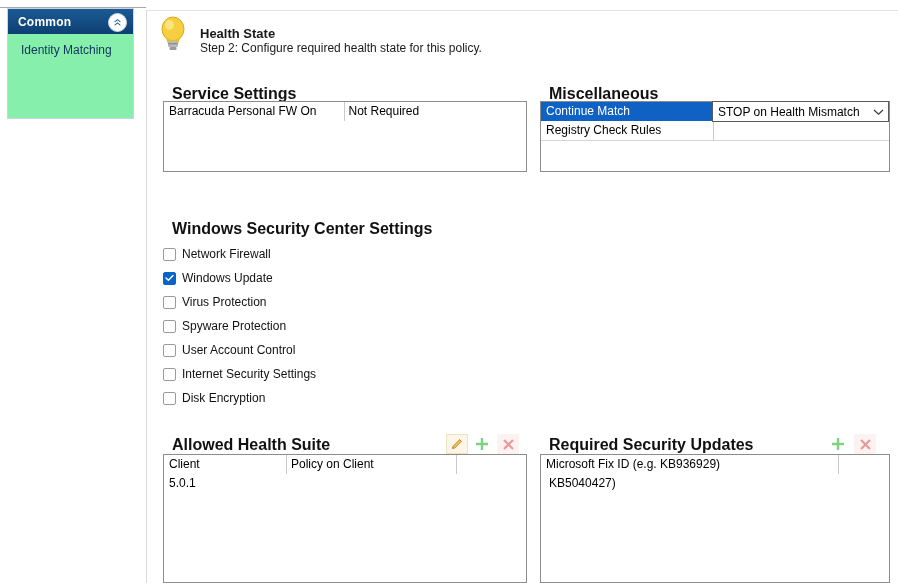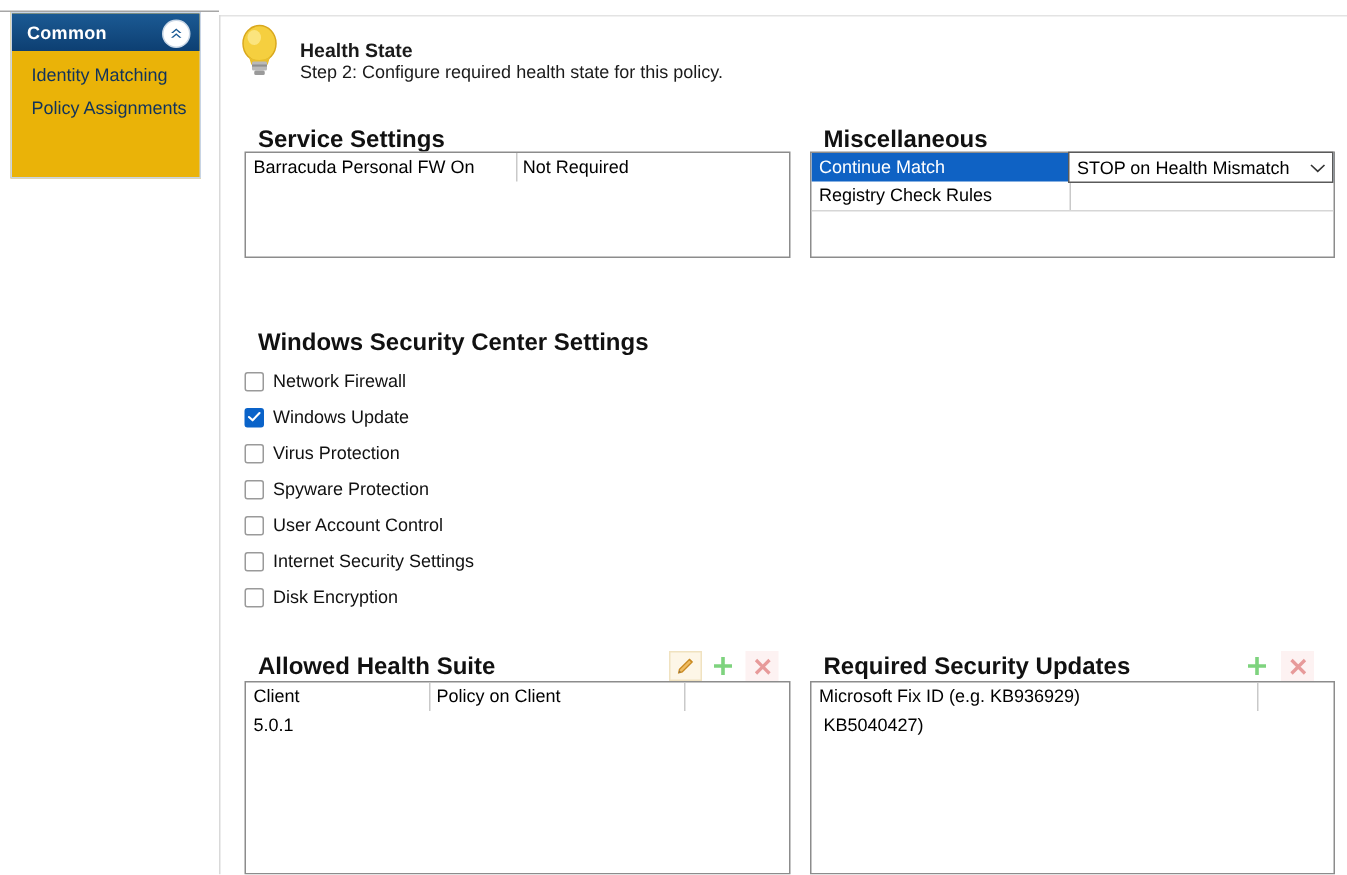--- a/index.html
+++ b/index.html
@@ -31,21 +31,21 @@
     width: 752px; height: 1px;
     background: #e3e3e3;
   }
 
   
   .sidebar {
     position: absolute;
     left: 7px; top: 8px;
     width: 127px;
     height: 111px;
-    background: #eab308;
+    background: #86efac;
     border: 1px solid #c8d4e4;
     box-sizing: border-box;
   }
   .sidebar-sep {
     position: absolute;
     left: 146px; top: 10px;
     width: 1px; height: 573px;
     background: #d9d9d9;
   }
   .sidebar-header {
@@ -256,23 +256,20 @@
     <span class="collapse-btn">
       <svg width="11" height="11" viewBox="0 0 11 11">
         <path d="M5.5 2 L9 5 L7.6 5 L5.5 3.2 L3.4 5 L2 5 Z" fill="#1b5a94"></path>
         <path d="M5.5 5.2 L9 8.2 L7.6 8.2 L5.5 6.4 L3.4 8.2 L2 8.2 Z" fill="#1b5a94"></path>
       </svg>
     </span>
   </div>
   <div class="sidebar-body">
     <div class="sidebar-item">
       <span>Identity Matching</span>
-    </div>
-    <div class="sidebar-item">
-      <span>Policy Assignments</span>
     </div>
   </div>
 </div>
 
 <div class="main">
 
   <div class="page-header">
     <span class="bulb">
       <svg width="32" height="40" viewBox="0 0 32 40">
         <ellipse cx="16" cy="15" rx="11" ry="12" fill="#f5cf3f"></ellipse>

